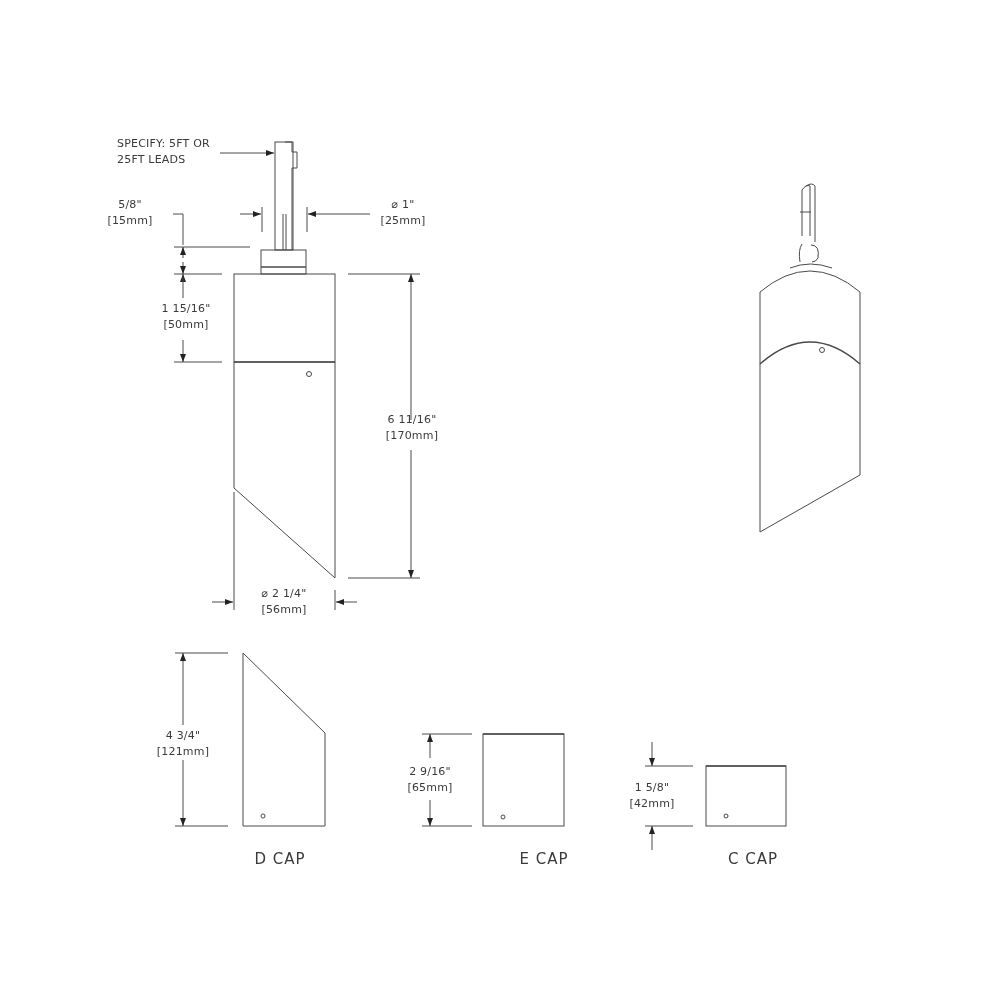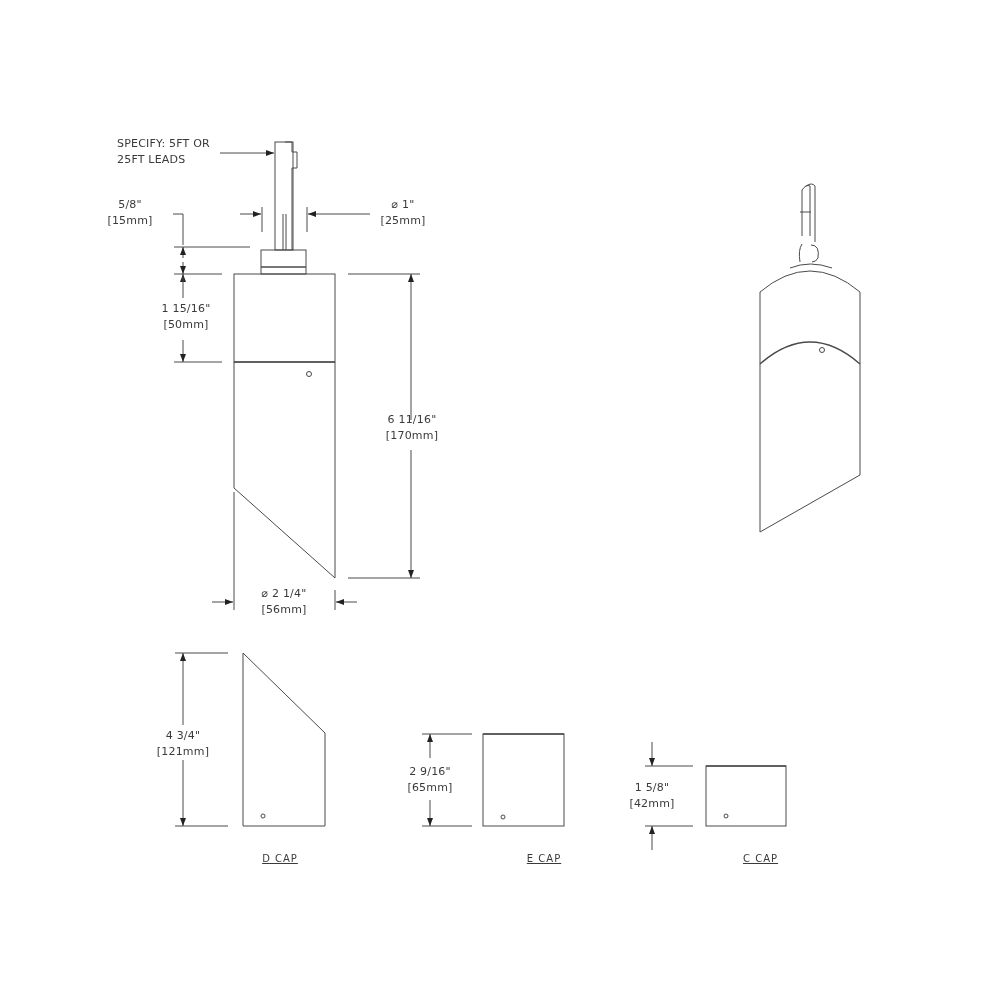--- a/index.html
+++ b/index.html
@@ -1,20 +1,20 @@
 <!DOCTYPE html>
 <html><head>
 <meta charset="utf-8">
 <style>
   html, body { margin:0; padding:0; background:#ffffff; }
   body { width:1000px; height:1000px; position:relative; overflow:hidden; font-family:"DejaVu Sans", sans-serif; }
   svg { position:absolute; left:0; top:0; }
   .lbl { position:absolute; font-family:"DejaVu Sans", sans-serif; font-size:11px; color:#3a3a3a; line-height:16px; white-space:nowrap; letter-spacing:0.2px; }
   .c { text-align:center; }
-  .cap { font-size:10px; letter-spacing:1px;text-decoration:underline; }
+  .cap { font-size:15px; letter-spacing:1px; }
 </style>
 </head>
 <body>
 
 <svg width="1000" height="1000" viewBox="0 0 1000 1000">
   <defs>
     <marker id="arr" markerWidth="8" markerHeight="6" refX="8" refY="3" orient="auto" markerUnits="userSpaceOnUse">
       <path d="M0,0 L8,3 L0,6 Z" fill="#222"></path>
     </marker>
   </defs>

